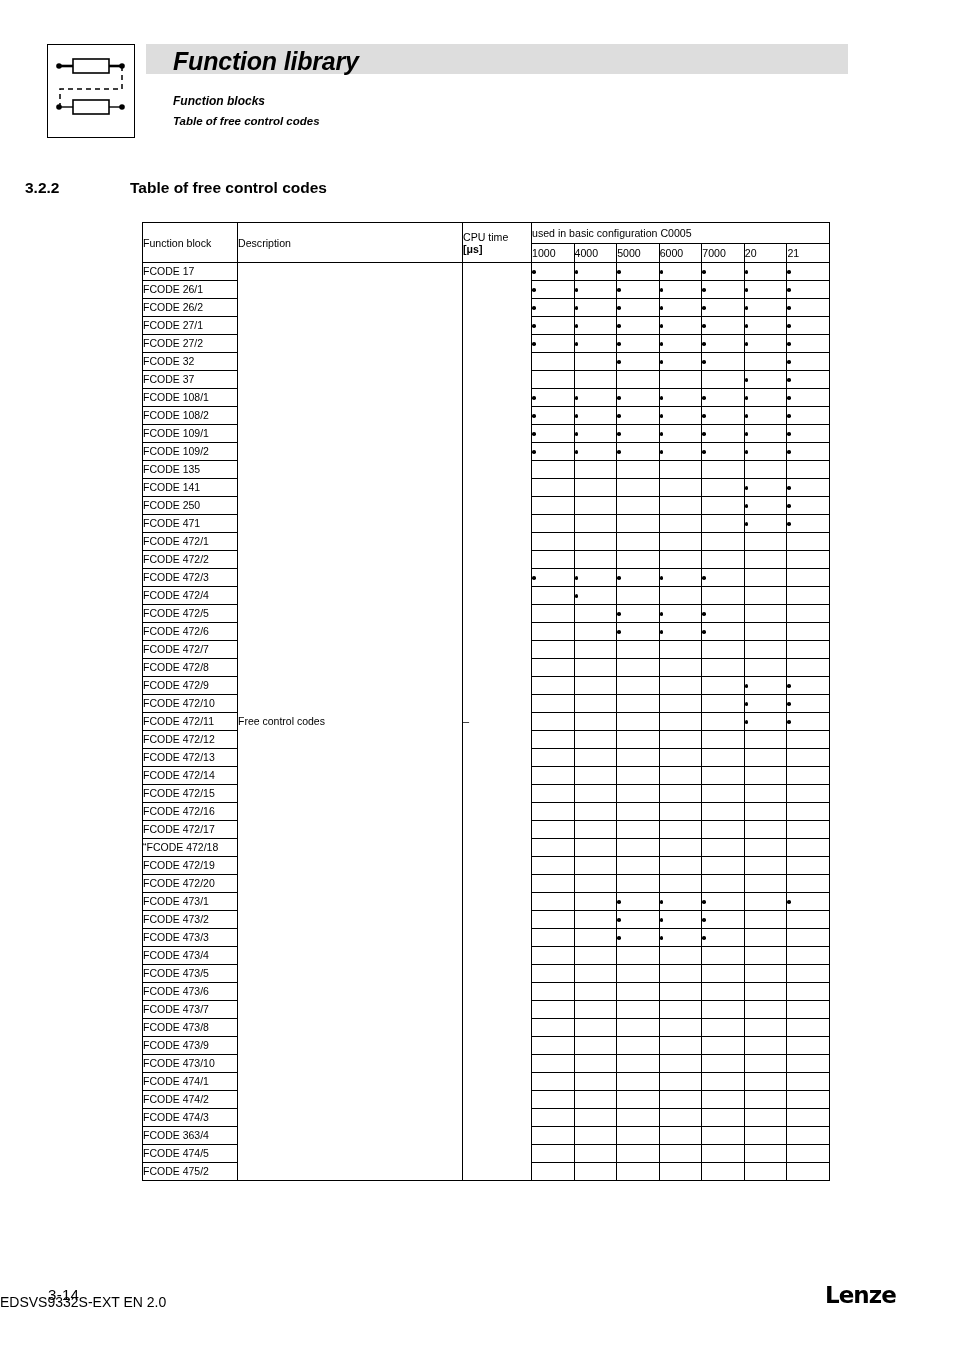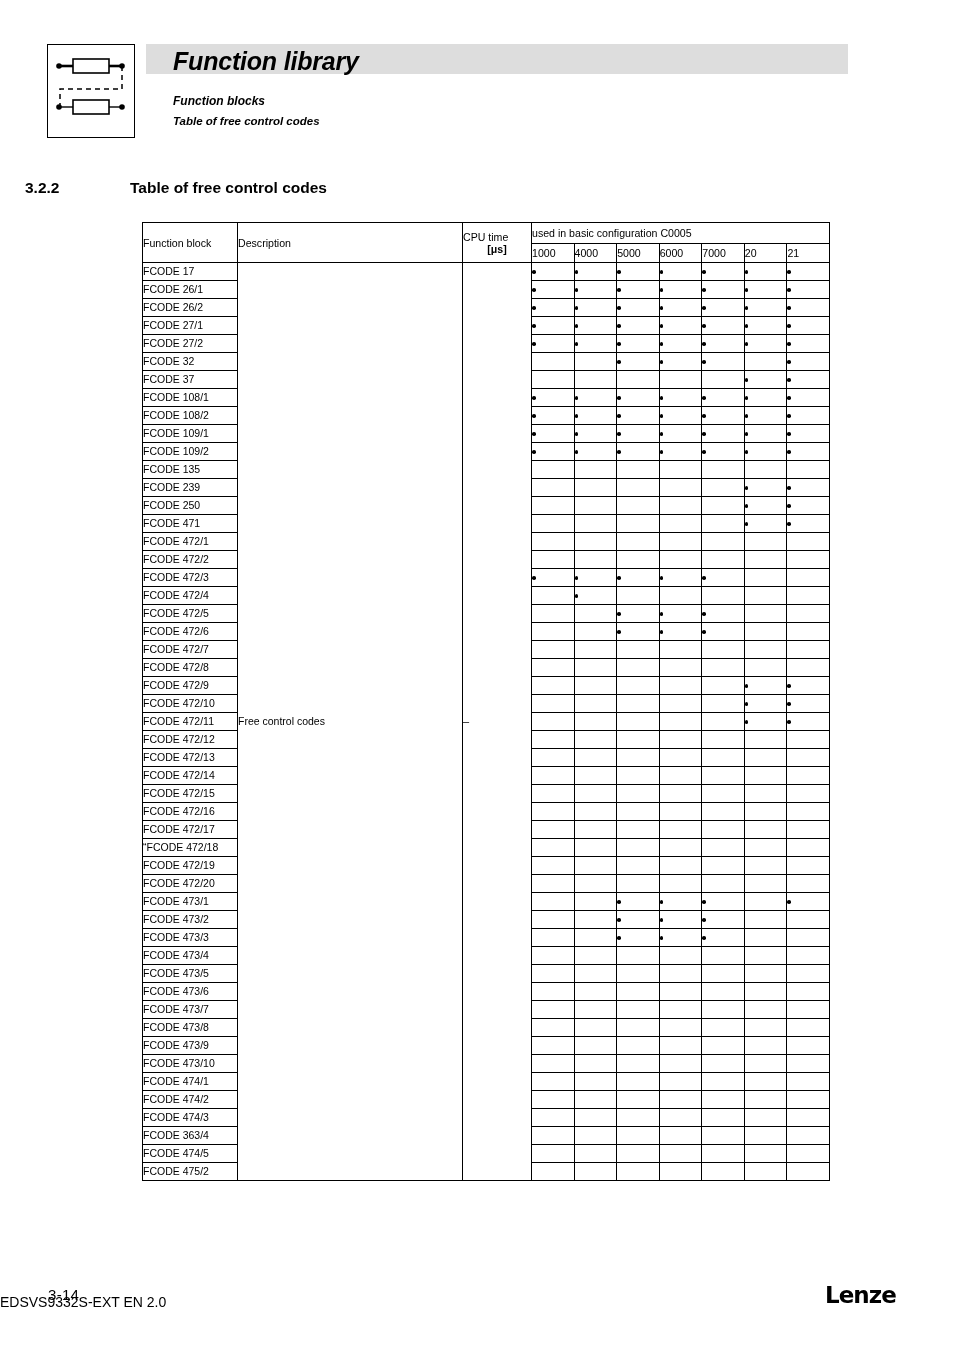--- a/index.html
+++ b/index.html
@@ -128,21 +128,21 @@
   th.h-desc { width: 225px; }
   th.h-cpu { width: 69px; text-align: center; }
   th.h-cfg { text-align: left; padding-left: 5px; }
   th.h-sub {
     width: 44.28px;
     text-align: center;
     font-weight: bold;
     font-size: 10.6px;
     height: 19px;
   }
-  .cpu-unit { display: block; text-align: center; font-weight: bold; }
+  .cpu-unit { display: block; font-weight: bold; }
 
   
   td.fb {
     height: 18px;
     padding: 0 0 0 3px;
     font-size: 10.5px;
     white-space: nowrap;
     line-height: 17px;
   }
   td.desc {
@@ -377,21 +377,21 @@
           <td class="fb">FCODE 135</td>
           <td class="cell"></td>
           <td class="cell"></td>
           <td class="cell"></td>
           <td class="cell"></td>
           <td class="cell"></td>
           <td class="cell"></td>
           <td class="cell"></td>
         </tr>
         <tr>
-          <td class="fb">FCODE 239</td>
+          <td class="fb">FCODE 141</td>
           <td class="cell"></td>
           <td class="cell"></td>
           <td class="cell"></td>
           <td class="cell"></td>
           <td class="cell"></td>
           <td class="cell"><span class="dot"></span></td>
           <td class="cell"><span class="dot"></span></td>
         </tr>
         <tr>
           <td class="fb">FCODE 250</td>

